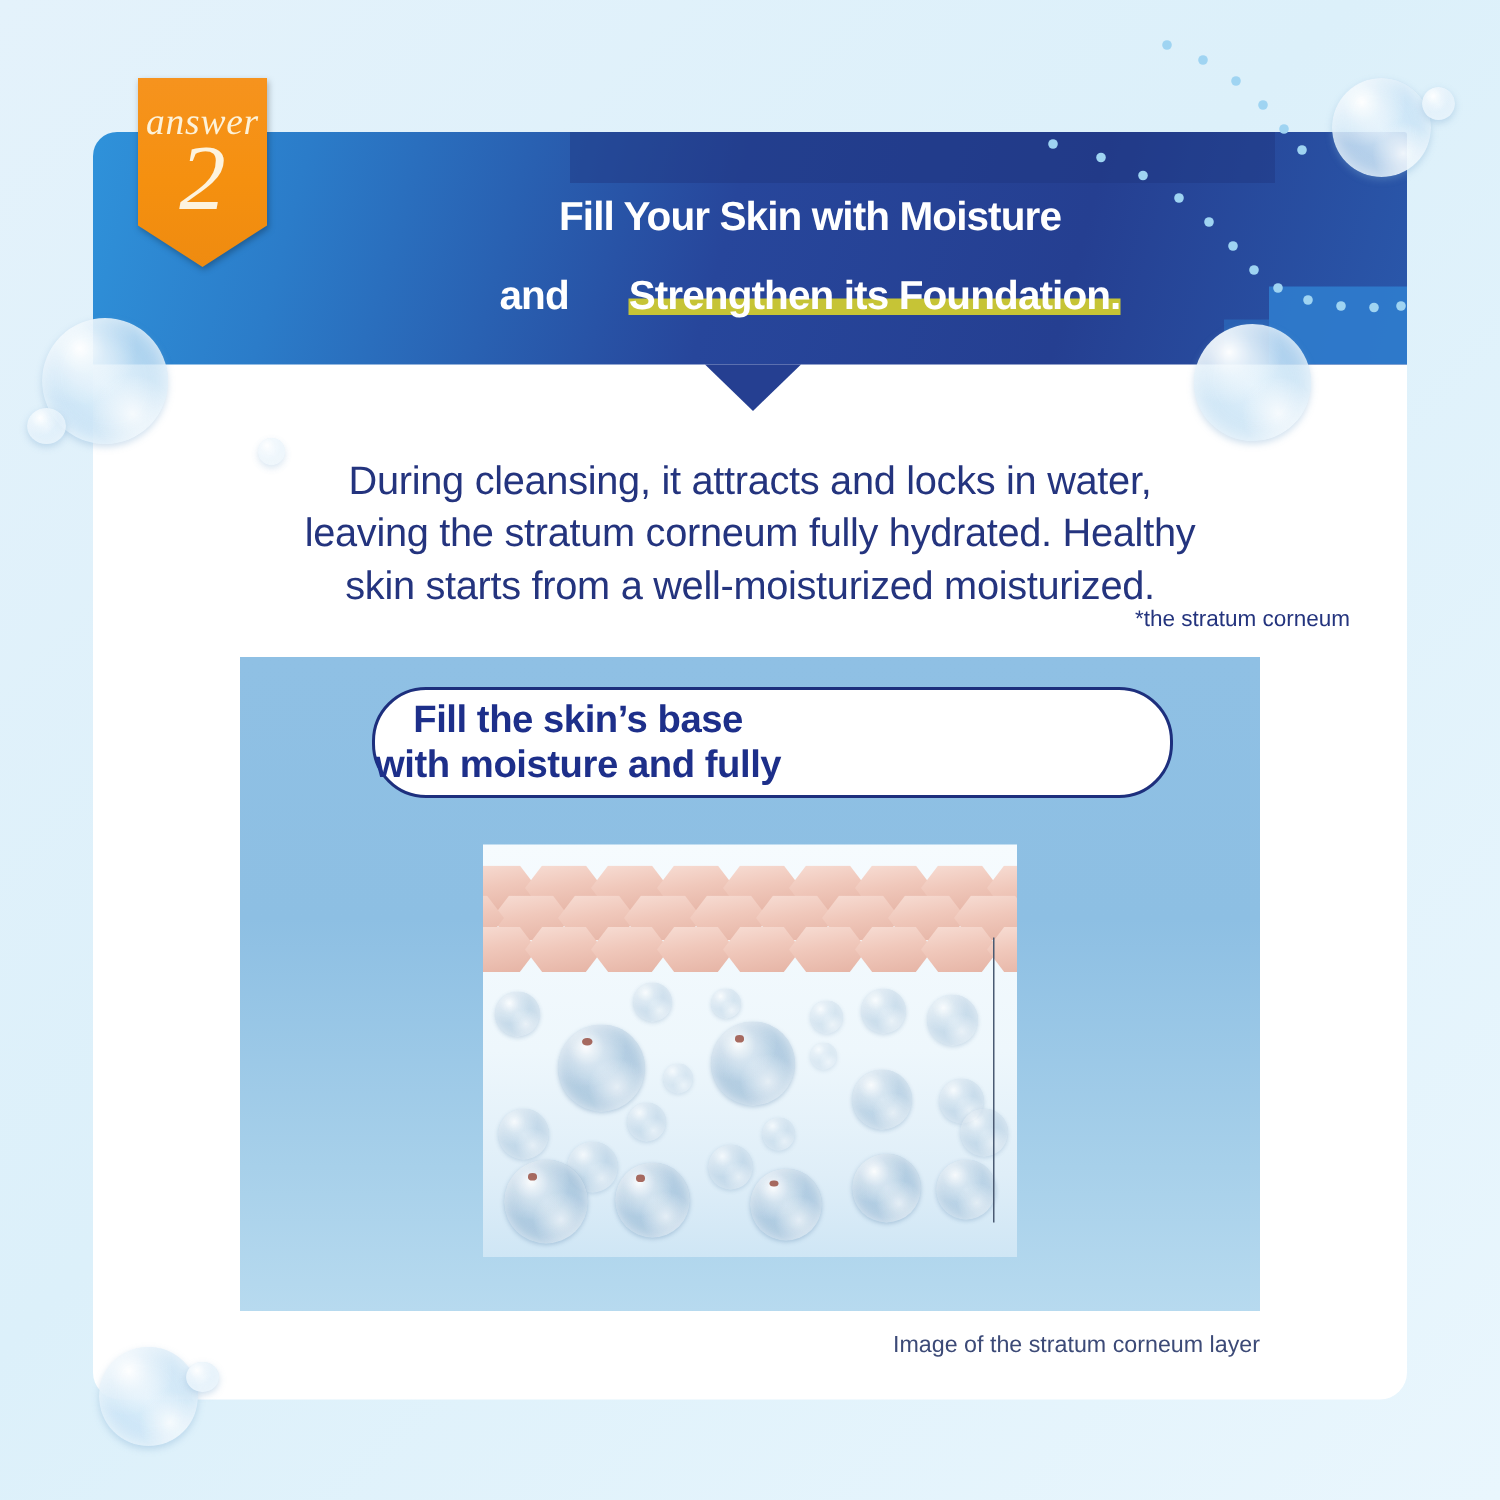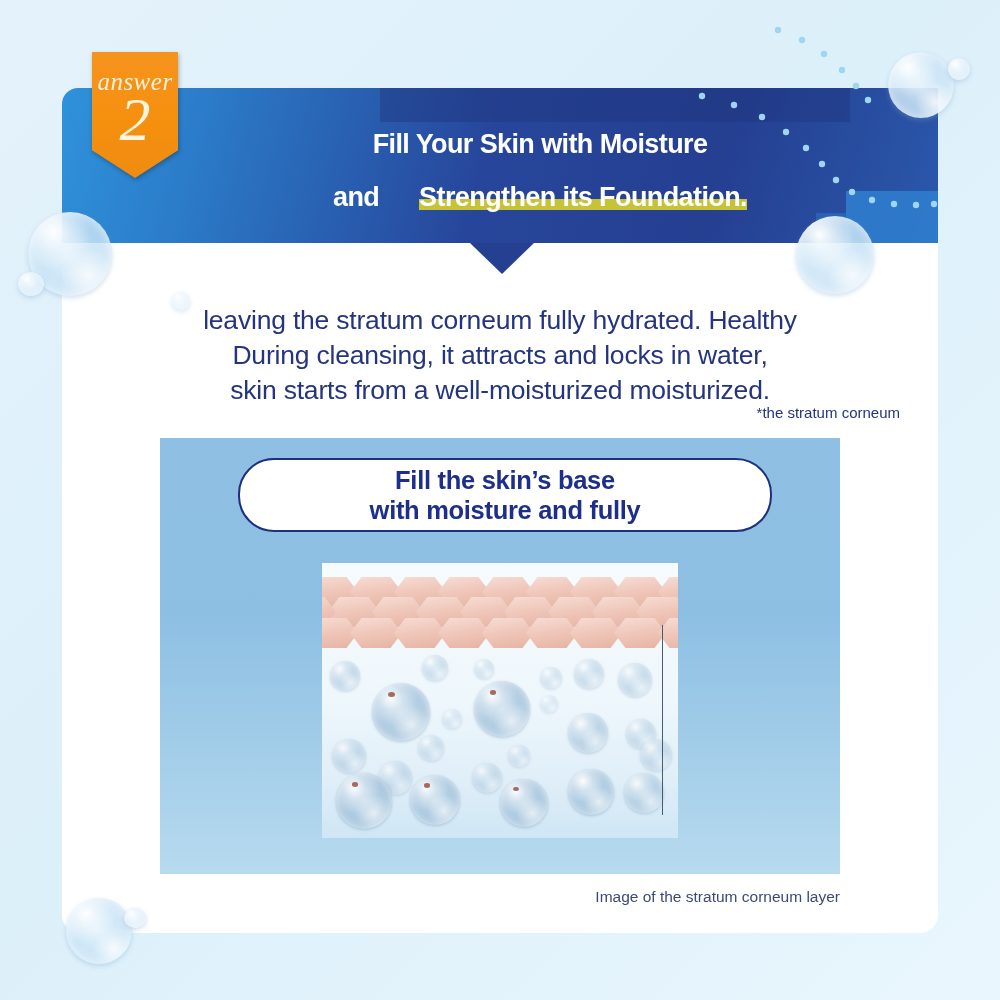--- a/index.html
+++ b/index.html
@@ -160,25 +160,25 @@
     position:absolute;width:12%;height:9%;border-radius:50%;
     background:#8d3b2c;opacity:.75;left:28%;top:16%;
   }
   #leader{
     position:absolute;left:340px;top:62px;width:1px;height:190px;
     background:#4a5a72;
   }
 
   
   #callout{
-    position:absolute;left:78px;top:20px;width:530px;height:70px;
+    position:absolute;left:88px;top:20px;width:530px;height:70px;
     background:#ffffff;
     border:2px solid #1d2f7d;
     border-radius:36px;
-    display:flex;align-items:center;justify-content:center;
+    display:flex;align-items:center;
   }
   #callout .ctxt{
     text-align:center;
     color:#1d2f8a;
     font-size:25.5px;
     line-height:30px;
     font-weight:bold;
     letter-spacing:-0.3px;
   }
   #callout .ctxt span{display:block;white-space:nowrap;}
@@ -253,22 +253,22 @@
     <div class="answer-word">answer</div>
     <div class="answer-num">2</div>
   </div>
 
   <div id="title">
     <span class="l1">Fill Your Skin with Moisture</span>
     <span class="l2"><span>and </span><span class="hl">Strengthen its Foundation.</span></span>
   </div>
 
   <div id="lead">
+    <span class="ln">During cleansing, it attracts and locks in water,</span>
     <span class="ln">leaving the stratum corneum fully hydrated.  Healthy</span>
-    <span class="ln">During cleansing, it attracts and locks in water,</span>
     <span class="ln">skin starts from a well-moisturized moisturized.</span>
   </div>
   <div id="footnote">*the stratum corneum</div>
 
   <div id="illus">
 
     <div id="photo">
 
       <div class="cellrow" style="top:14px;">
         <div class="hexcell" style="left:0px;"></div>

